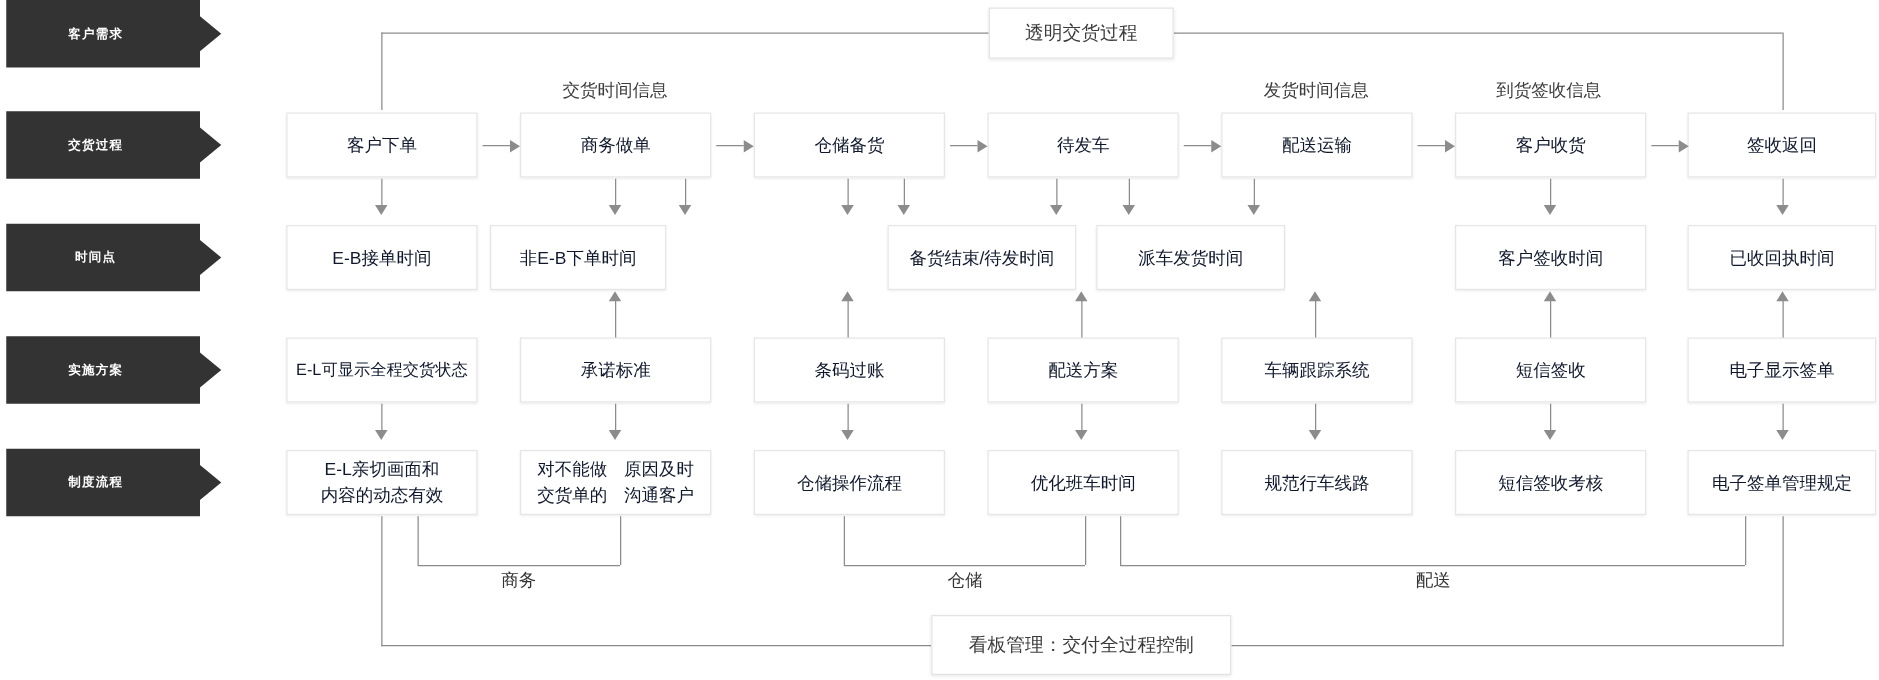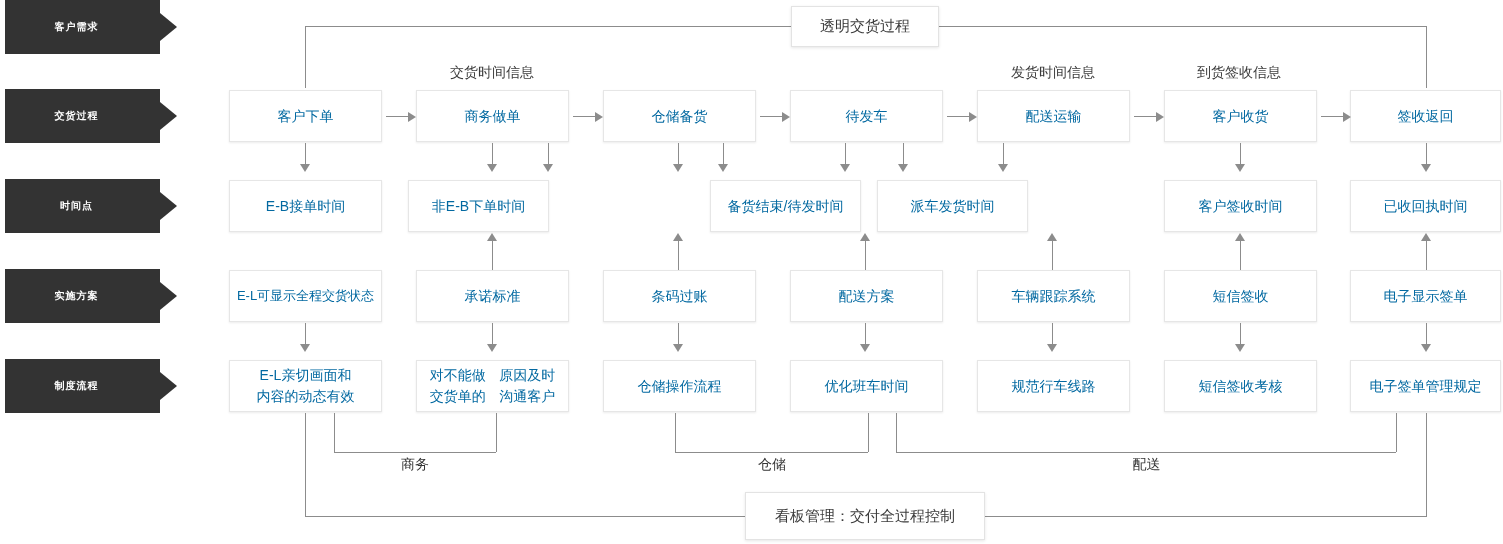--- a/index.html
+++ b/index.html
@@ -45,21 +45,21 @@
   
   .node {
     position: absolute;
     background: #ffffff;
     border: 1px solid #e6e6e6;
     box-shadow: 0 1px 2px rgba(0,0,0,0.08);
     display: flex;
     align-items: center;
     justify-content: center;
     text-align: center;
-    color: #0369a1;
+    color: #0f172a;
     font-size: 14px;
     line-height: 20px;
     padding: 18px 6px;
   }
   .node.two-line { line-height: 21px; text-align: center; }
 
   
   .callout {
     position: absolute;
     background: #ffffff;
@@ -187,21 +187,21 @@
   <div class="hline light" style="left:947px; top:116px; width:22px;"></div>
   <div class="arrow-right" style="left:969px; top:112px;"></div>
   <div class="hline light" style="left:1134px; top:116px; width:22px;"></div>
   <div class="arrow-right" style="left:1156px; top:112px;"></div>
   <div class="hline light" style="left:1321px; top:116px; width:22px;"></div>
   <div class="arrow-right" style="left:1343px; top:112px;"></div>
 
   <div class="node" style="left:229px; top:180px; width:153px; height:52px;">
     <span>E-B接单时间</span>
   </div>
-  <div class="node" style="left:408px; top:180px; width:141px; height:52px;">
+  <div class="node" style="left:392px; top:180px; width:141px; height:52px;">
     <span>非E-B下单时间</span>
   </div>
   <div class="node" style="left:710px; top:180px; width:151px; height:52px;">
     <span>备货结束/待发时间</span>
   </div>
   <div class="node" style="left:877px; top:180px; width:151px; height:52px;">
     <span>派车发货时间</span>
   </div>
   <div class="node" style="left:1164px; top:180px; width:153px; height:52px;">
     <span>客户签收时间</span>

